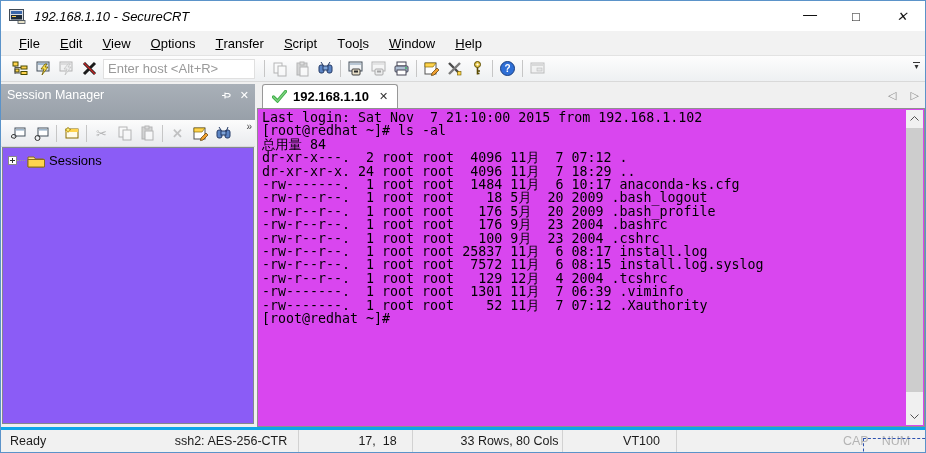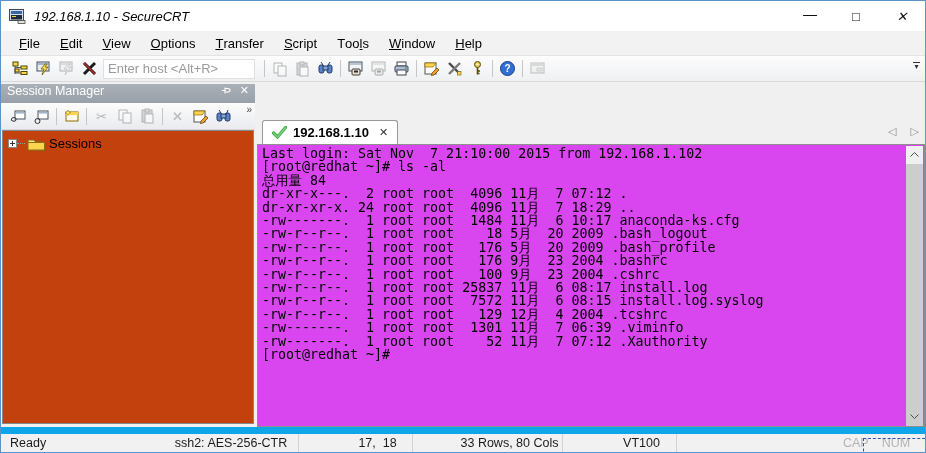--- a/index.html
+++ b/index.html
@@ -30,52 +30,52 @@
   .host-input { width:152px; height:20px; border:1px solid #e0e0e0; background:#fff; font-size:13px;
                 padding:0 4px; margin:0 6px 0 2px; color:#444; font-family:"Liberation Sans",sans-serif;}
   .host-input::placeholder { color:#9a9a9a; }
   .tb-overflow { position:absolute; right:3px; top:6px; width:11px; text-align:center;
                  font-size:8px; color:#333; line-height:6px; }
   .tb-overflow .bar { display:block; width:7px; border-top:1px solid #333; margin:0 auto 1px; }
   
   .main { display:flex; height:345px; background:#f0f0f0; }
   .sidebar { width:254px; display:flex; flex-direction:column; padding-top:2px; }
   .sm-header { height:19px; background:linear-gradient(#a9b0b8,#98a0a9); color:#fff; font-size:12.5px;
-               display:flex; align-items:flex-start; padding:0 6px; }
+               display:flex; align-items:flex-end; padding:18px 6px; }
   .sm-header-btns { margin-left:auto; display:flex; gap:8px; align-items:center; }
   .sm-close { font-size:11px; color:#fff; }
   .sm-toolbar { height:27px; background:linear-gradient(#fcfcfc,#e9ebee); display:flex; align-items:center;
                 padding-left:6px; position:relative; border-bottom:1px solid #dadada; }
   .sm-overflow { position:absolute; right:3px; top:1px; font-size:10px; color:#444; }
-  .sm-body { flex:1; background:#c2410c; border:1px solid #828790; margin:0 1px 3px 1px; }
+  .sm-body { flex:1; background:#8b5cf6; border:1px solid #828790; margin:0 1px 3px 1px; }
   .tree-row { display:flex; align-items:center; margin:5px 0 0 5px; }
   .expander { width:9px; height:9px; border:1px solid #8a8a8a; background:#fff; position:relative; }
   .expander::before { content:""; position:absolute; left:1px; right:1px; top:3px; height:1px; background:#333; }
   .expander::after  { content:""; position:absolute; top:1px; bottom:1px; left:3px; width:1px; background:#333; }
   .tree-dots { width:8px; border-top:1px dotted #999; }
   .tree-label { font-size:13px; color:#000; margin-left:4px; }
   
   .content { flex:1; display:flex; flex-direction:column; margin-left:2px; }
-  .tabbar { height:26px; position:relative; display:flex; align-items:flex-end;margin-top:36px; }
+  .tabbar { height:26px; position:relative; display:flex; align-items:flex-end; }
   .tab { height:24px; margin-left:5px; background:#fff; border:1px solid #989898; border-bottom:none;
          border-radius:3px 3px 0 0; display:flex; align-items:center; padding:0 9px; gap:6px; }
   .tab-label { font-size:13px; font-weight:bold; color:#000; }
   .tab-close { font-size:11px; color:#333; margin-left:4px; }
   .tab-scrolls { position:absolute; right:6px; top:7px; font-size:11px; color:#888; display:flex; gap:14px; }
   
   .terminal { flex:1; background:#d946ef; border:1px solid #8f8f8f; position:relative;
               padding:2px 22px 13px 4px; overflow:hidden; }
   .term-line { white-space:pre; font-family:"DejaVu Sans Mono", monospace; font-size:13.3px;
                line-height:13.4px; color:#000; }
   .scrollbar { position:absolute; top:1px; right:1px; bottom:1px; width:17px; background:#f0f0f0; }
   .sb-btn { position:absolute; left:0; width:17px; height:17px; display:flex; align-items:center; justify-content:center; }
   .sb-up { top:0; } .sb-down { bottom:0; }
   .sb-thumb { position:absolute; left:0; top:18px; width:17px; height:264px; background:#cdcdcd; }
   
-  .statusbar { height:25px; background:#f1f1f1; border-top:7px solid #0ea5e9; display:flex;
+  .statusbar { height:25px; background:#f1f1f1; border-top:3px solid #0ea5e9; display:flex;
                align-items:center; font-size:12.5px; color:#1b1b1b;gap:44px; }
   .sb-cell { height:100%; display:flex; align-items:center; justify-content:center; white-space:pre; }
   .sb-ready { flex:1; justify-content:flex-start; padding-left:9px; }
   .sb-div { border-right:1px solid #d2d2d2; }
   .sb-cipher { width:135px; } .sb-pos { width:70px; } .sb-size { width:106px; }
   .sb-emu { width:70px; } .sb-blank { width:72px; }
   .sb-locks { width:88px; justify-content:flex-start; gap:13px; color:#b4b4b4; padding-left:6px; }
   .dashed-box { position:absolute; left:862px; top:437px; width:72px; height:24px;
                 border:1px dashed #2d51b0; pointer-events:none; }
   svg { display:block; }

